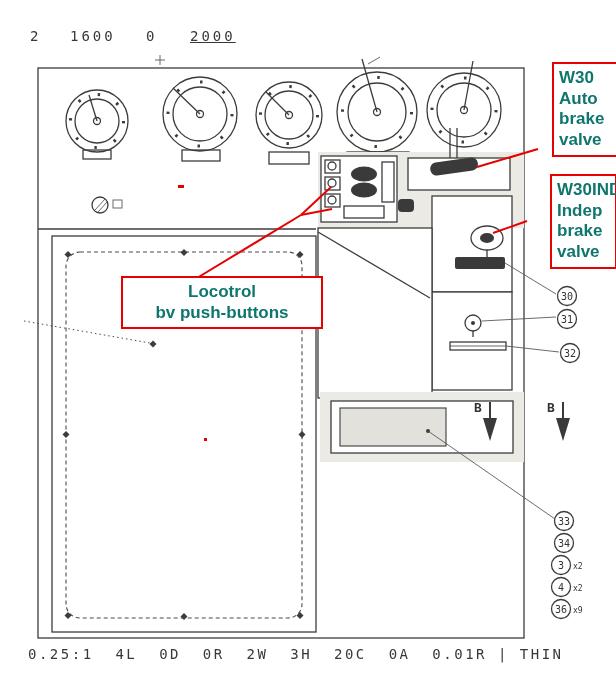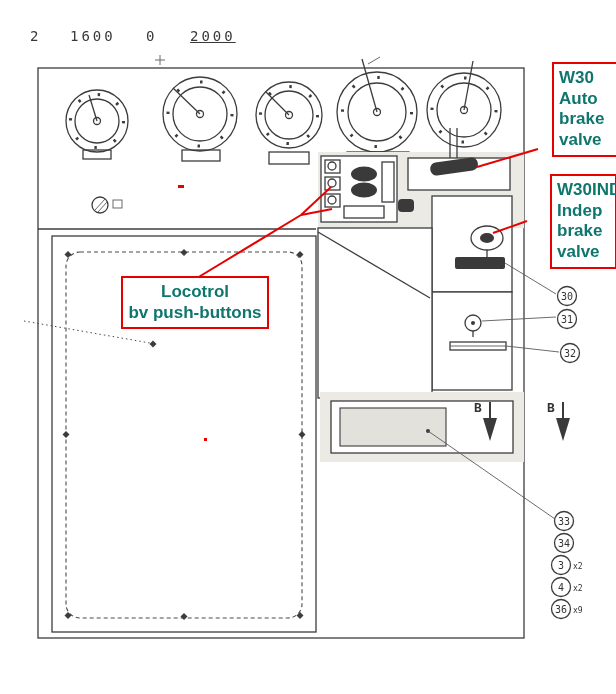--- a/index.html
+++ b/index.html
@@ -22,21 +22,21 @@
   .btext{font:bold 13px "DejaVu Sans Mono",monospace;fill:#333;}
   .cad-text{position:absolute;font:14px "DejaVu Sans Mono",monospace;color:#383838;
             letter-spacing:3px;white-space:pre;}
   .status{position:absolute;left:28px;top:646px;font:14px "DejaVu Sans Mono",monospace;
           color:#383838;letter-spacing:2.5px;white-space:pre;}
   .ann{position:absolute;border:2px solid #e60000;background:#ffffff;color:#0f766e;
        font-weight:bold;font-size:17px;line-height:1.22;padding:4px 5px;
        white-space:pre-line;box-sizing:border-box;margin-left:24px;}
   #ann-auto{left:528px;top:62px;width:82px;}
   #ann-indep{left:526px;top:174px;width:67px;}
-  #ann-locotrol{left:97px;top:276px;width:148px;text-align:center;}
+  #ann-locotrol{left:97px;top:276px;width:202px;text-align:center;}
 </style>
 </head>
 <body>
 
 <div id="stage">
 
   <div class="cad-text" style="left:30px;top:28px;">2</div>
   <div class="cad-text" style="left:70px;top:28px;">1600</div>
   <div class="cad-text" style="left:146px;top:28px;">0</div>
   <div class="cad-text" style="left:190px;top:28px;text-decoration:underline;">2000</div>
@@ -239,13 +239,14 @@
 Auto
 brake
 valve</div>
   <div id="ann-indep" class="ann">W30IND
 Indep
 brake
 valve</div>
   <div id="ann-locotrol" class="ann">Locotrol
 bv push-buttons</div>
 
+  <div class="status">0.25:1  4L  0D  0R  2W  3H  20C  0A  0.01R | THIN</div>
 </div>
 
 </body></html>

